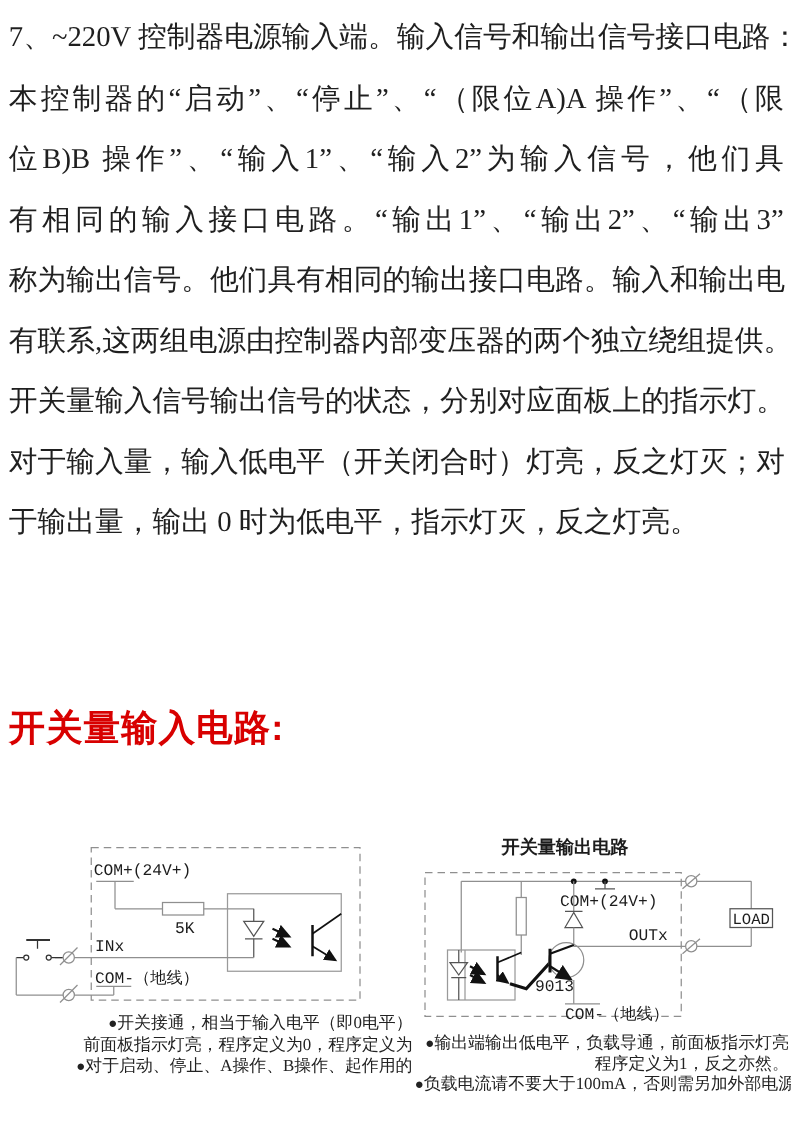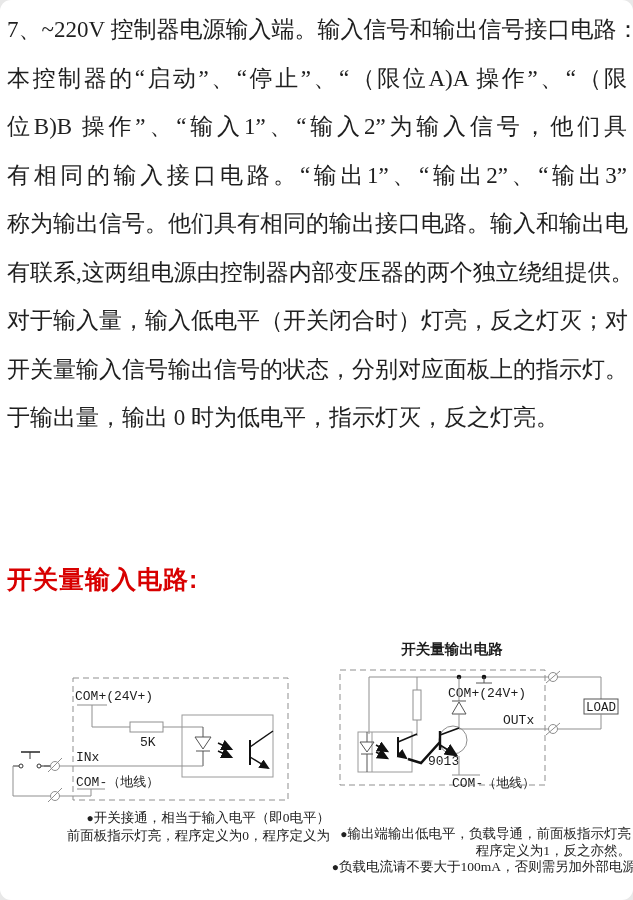--- a/index.html
+++ b/index.html
@@ -1,25 +1,25 @@
 <!DOCTYPE html>
 <html><head>
 <meta charset="utf-8">
 <style>
   html,body{margin:0;padding:0;background:#e8e8e8;}
   .page{position:relative;width:633px;height:900px;background:#ffffff;overflow:hidden;
-        font-family:"Liberation Serif",serif;color:#1a1a1a;margin:0 auto;border-radius:11px;}
+        font-family:"Liberation Serif",serif;color:#1a1a1a;margin:0 auto;}
   
   .bodytext{position:absolute;left:7px;top:6px;width:620px;}
   .bline{font-size:23px;line-height:48.5px;white-space:nowrap;
          text-align:justify;text-align-last:justify;color:#1f1f1f;}
   .bline.noj{text-align-last:left;}
   
   .heading{position:absolute;left:7px;top:563px;font-family:"Liberation Sans",sans-serif;
-           font-weight:bold;font-size:25px;color:#d80000;letter-spacing:1px;}
+           font-weight:bold;font-size:29px;color:#d80000;letter-spacing:1px;}
   
   .svgwrap{position:absolute;}
   svg text{font-family:"Liberation Mono","DejaVu Sans Mono",monospace;fill:#1c1c1c;}
   
   .notes{position:absolute;color:#222;text-align:right;}
   .notes-left{left:30px;top:809px;width:300px;font-size:13.5px;line-height:17.2px;}
   .notes-right{left:323px;top:826px;width:308px;font-size:13.5px;line-height:15.8px;}
   .note{white-space:nowrap;}
   .note .dot{display:inline-block;width:16px;font-size:12px;}
   .note.indent{padding-left:16px;}
@@ -29,22 +29,22 @@
 
 <div class="page">
 
   <div class="bodytext">
     <div class="bline">7、~220V  控制器电源输入端。输入信号和输出信号接口电路：</div>
     <div class="bline">本控制器的“启动”、“停止”、“（限位A)A 操作”、“（限</div>
     <div class="bline">位B)B  操作”、“输入1”、“输入2”为输入信号，他们具</div>
     <div class="bline">有相同的输入接口电路。“输出1”、“输出2”、“输出3”</div>
     <div class="bline">称为输出信号。他们具有相同的输出接口电路。输入和输出电</div>
     <div class="bline">有联系,这两组电源由控制器内部变压器的两个独立绕组提供。</div>
+    <div class="bline">开关量输入信号输出信号的状态，分别对应面板上的指示灯。</div>
     <div class="bline">对于输入量，输入低电平（开关闭合时）灯亮，反之灯灭；对</div>
-    <div class="bline">开关量输入信号输出信号的状态，分别对应面板上的指示灯。</div>
     <div class="bline noj">于输出量，输出 0 时为低电平，指示灯灭，反之灯亮。</div>
   </div>
 
   <div class="heading">开关量输入电路:</div>
 
   <div class="svgwrap" style="left:4px;top:658px;width:316px;height:165px;">
     <svg width="316" height="165" viewBox="0 0 316 165">
       <defs>
         <marker id="ahL" markerWidth="8" markerHeight="8" refX="6" refY="3.5" orient="auto">
           <path d="M0,0 L7.5,3.5 L0,7 Z" fill="#111"></path>
@@ -92,21 +92,21 @@
       <line x1="9" y1="108" x2="15" y2="108" stroke="#333"></line>
       <circle cx="17" cy="108" r="2" fill="none" stroke="#333"></circle>
       <circle cx="35" cy="108" r="2" fill="none" stroke="#333"></circle>
       <line x1="37" y1="108" x2="46" y2="108" stroke="#333"></line>
       <line x1="17" y1="94" x2="36" y2="94" stroke="#333" stroke-width="1.6"></line>
       <line x1="26" y1="94" x2="26" y2="101" stroke="#333"></line>
       <line x1="9" y1="108" x2="9" y2="138" stroke="#8f8f8f"></line>
     </svg>
   </div>
 
-  <div class="svgwrap" style="left:320px;top:628px;width:313px;height:172px;">
+  <div class="svgwrap" style="left:320px;top:656px;width:313px;height:172px;">
     <svg width="313" height="172" viewBox="0 0 313 172">
       <defs>
         <marker id="ahR" markerWidth="8" markerHeight="8" refX="6" refY="3.5" orient="auto">
           <path d="M0,0 L7.5,3.5 L0,7 Z" fill="#111"></path>
         </marker>
       </defs>
       <text x="132" y="26" text-anchor="middle" font-size="14.5" font-weight="bold" style="font-family:'Liberation Serif',serif">开关量输出电路</text>
 
       <rect x="20" y="42" width="205" height="115" fill="none" stroke="#8f8f8f" stroke-dasharray="6 4"></rect>
 
@@ -163,20 +163,21 @@
       <circle cx="233" cy="49" r="4.5" fill="#fff" stroke="#8f8f8f"></circle>
       <line x1="226" y1="55" x2="240" y2="43" stroke="#8f8f8f"></line>
       <circle cx="233" cy="101" r="4.5" fill="#fff" stroke="#8f8f8f"></circle>
       <line x1="226" y1="107" x2="240" y2="95" stroke="#8f8f8f"></line>
     </svg>
   </div>
 
   <div class="notes notes-left">
     <div class="note"><span class="dot">●</span><span>开关接通，相当于输入电平（即0电平）</span></div>
     <div class="note indent"><span>前面板指示灯亮，程序定义为0，程序定义为</span></div>
+    <div class="note"><span class="dot">●</span><span>对于启动、停止、A操作、B操作、起作用的</span></div>
   </div>
 
   <div class="notes notes-right">
     <div class="note"><span class="dot">●</span><span>输出端输出低电平，负载导通，前面板指示灯亮</span></div>
     <div class="note indent"><span>程序定义为1，反之亦然。</span></div>
     <div class="note"><span class="dot">●</span><span>负载电流请不要大于100mA，否则需另加外部电源</span></div>
   </div>
 
 </div>
 

